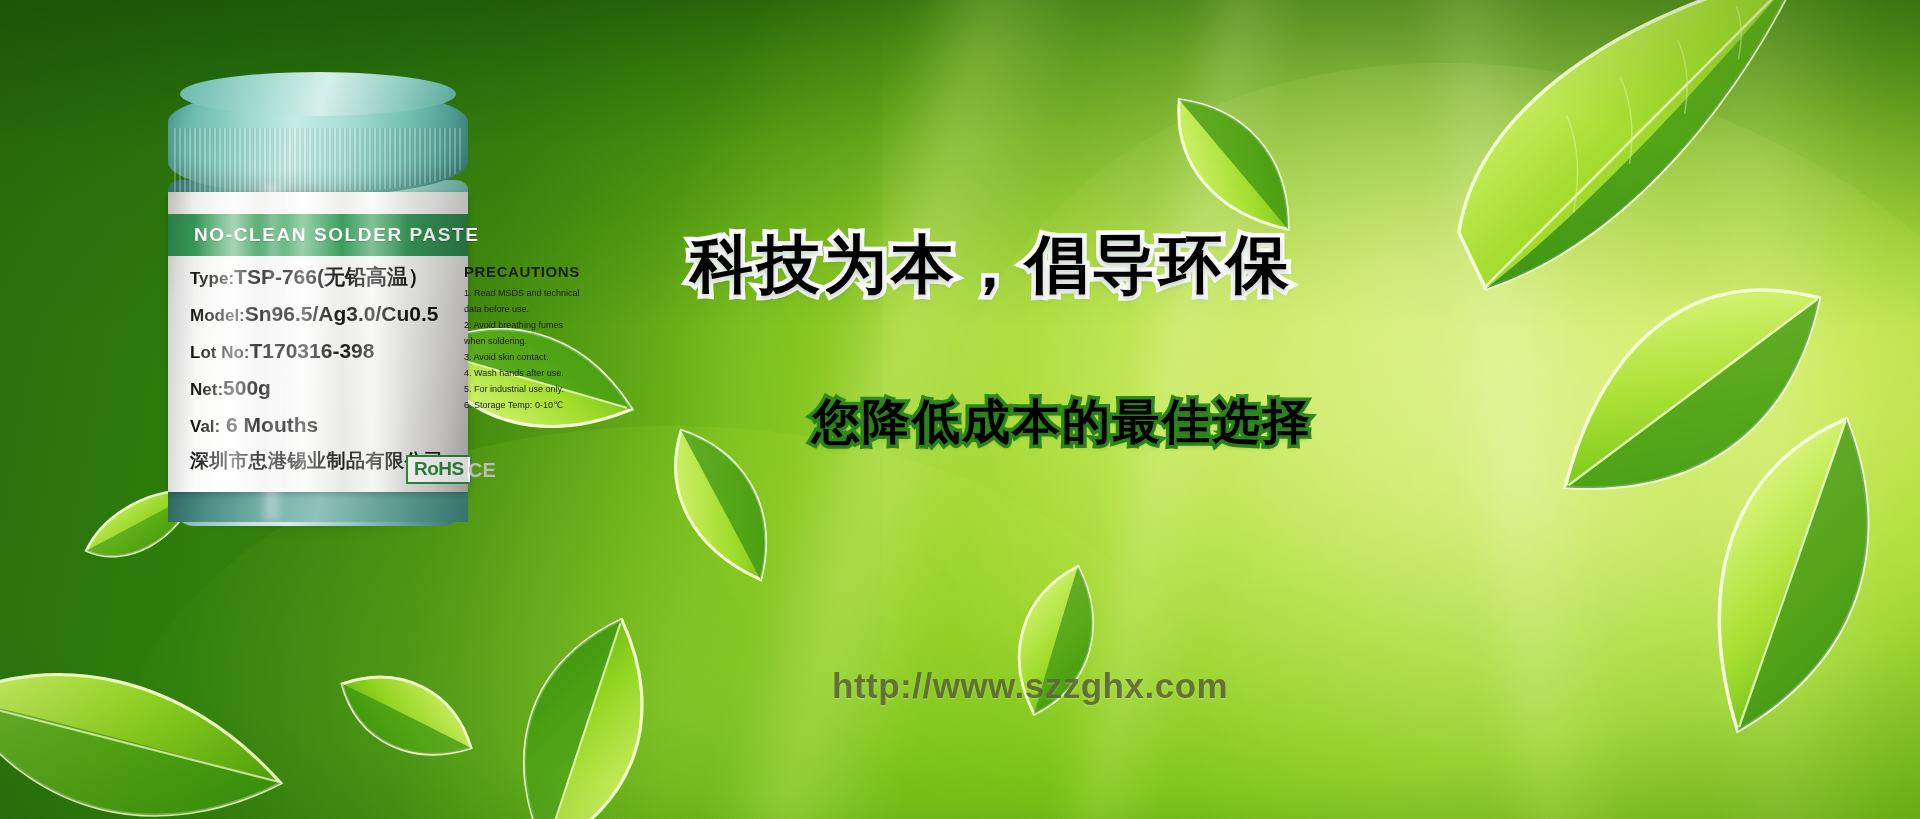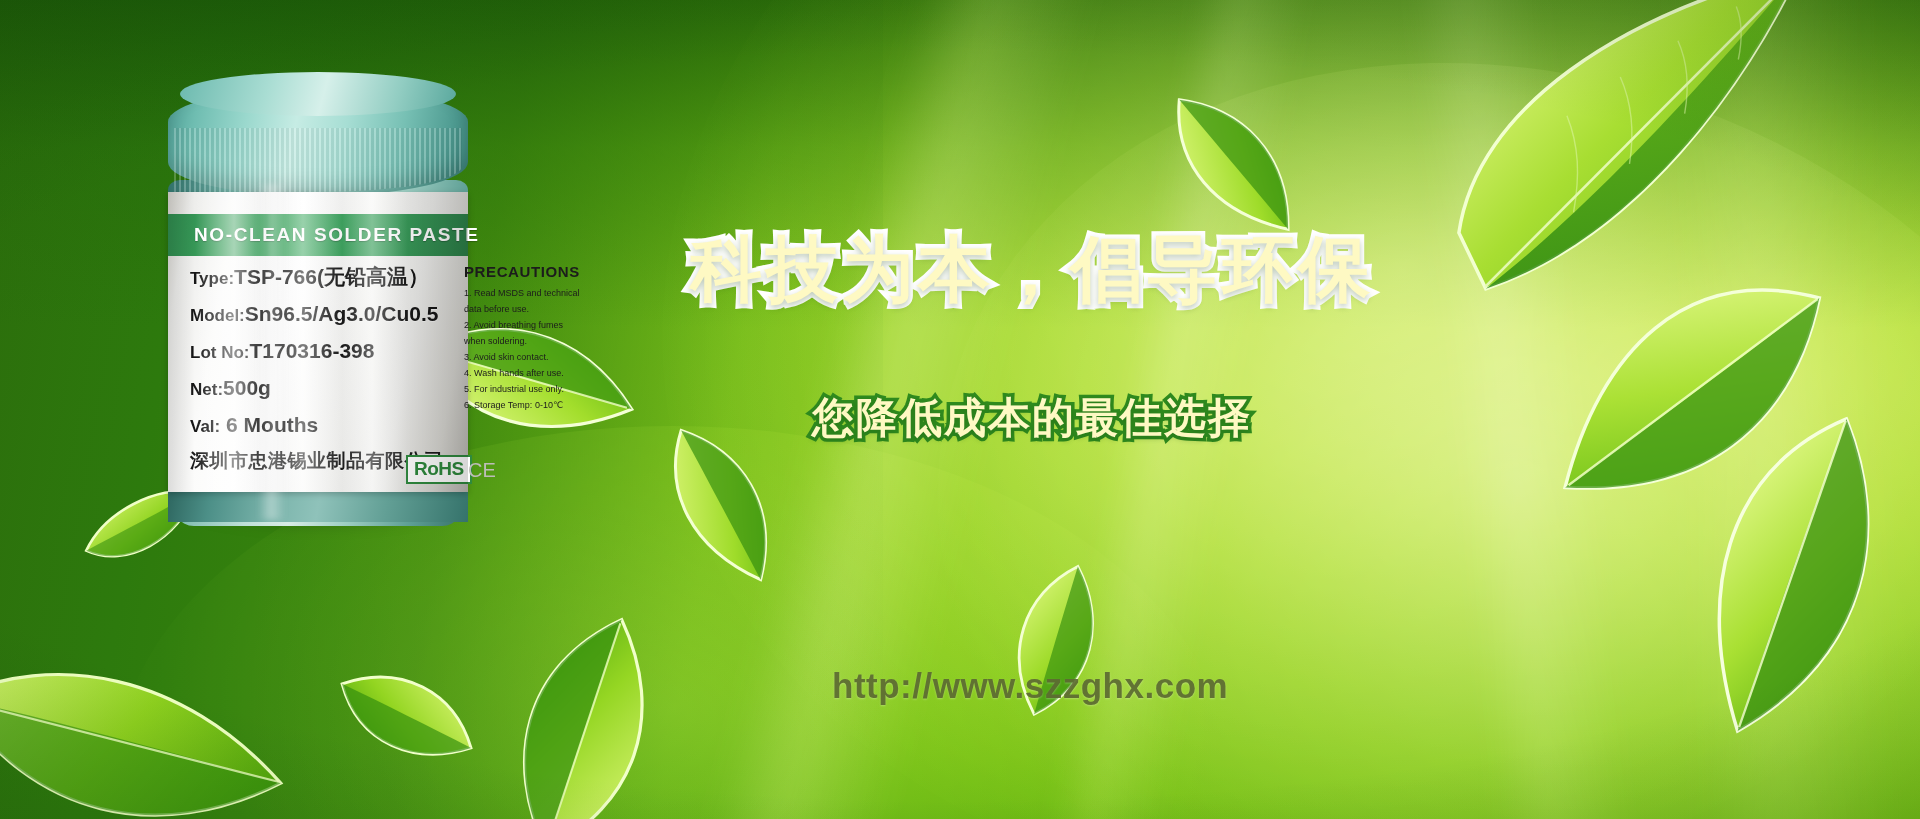--- a/index.html
+++ b/index.html
@@ -114,52 +114,52 @@
     color:#1c1c1c;overflow:hidden;
   }
   .prec-title{font-weight:700;font-size:15px;letter-spacing:.6px;margin-bottom:7px;}
   .prec-item{font-size:9px;line-height:1.45;margin-bottom:3px;white-space:nowrap;}
   .rohs{
     position:absolute;left:238px;bottom:8px;
     border:2.5px solid #2f8a3e;color:#2f8a3e;font-weight:800;font-size:19px;
     padding:1px 6px 2px;letter-spacing:-.5px;background:#fff;
   }
   .ce{
-    position:absolute;left:300px;bottom:10px;color:#bdbdb8;font-size:20px;font-weight:400;
+    position:absolute;left:300px;bottom:10px;color:#bdbdb8;font-size:20px;font-weight:700;
   }
   .jar-neck{
     position:absolute;left:0;right:0;top:404px;height:30px;z-index:3;
     background:linear-gradient(100deg,#2e6760 0%,#4c8f87 14%,#79b3aa 34%,#8fc2ba 50%,#63a096 72%,#35736b 100%);
   }
   .jar-bottom{
     position:absolute;left:2%;right:2%;bottom:-6px;height:34px;z-index:1;
     border-radius:50%;
     background:radial-gradient(ellipse at 50% 20%, rgba(0,0,0,.35) 0%, rgba(0,0,0,0) 72%);
     filter:blur(6px);
   }
   .jar-gloss{
     position:absolute;left:30%;top:96px;width:9%;bottom:6px;z-index:5;
     background:linear-gradient(90deg,rgba(255,255,255,0),rgba(255,255,255,.38),rgba(255,255,255,0));
     filter:blur(3px);pointer-events:none;
   }
 
   
   .headline{
     position:absolute;left:690px;top:222px;
-    font-size:72px;font-weight:900;letter-spacing:4px;
-    color:#fef9c3;
+    font-size:63px;font-weight:900;letter-spacing:4px;
+    color:#000000;
     -webkit-text-stroke:9px #ffffff;
     paint-order:stroke fill;
     text-shadow:0 3px 6px rgba(20,70,10,.28);
     white-space:nowrap;
   }
   .subline{
     position:absolute;left:812px;top:390px;
-    font-size:42px;font-weight:900;letter-spacing:2px;
-    color:#fef9c3;
+    font-size:48px;font-weight:900;letter-spacing:2px;
+    color:#000000;
     -webkit-text-stroke:7px #2f8a1e;
     paint-order:stroke fill;
     text-shadow:0 3px 5px rgba(20,70,10,.25);
     white-space:nowrap;
   }
   .weburl{
     position:absolute;left:822px;top:666px;
     font-size:35px;font-weight:700;letter-spacing:.5px;
     color:#5d6b33;opacity:.92;
     text-shadow:0 1px 2px rgba(255,255,255,.28);

